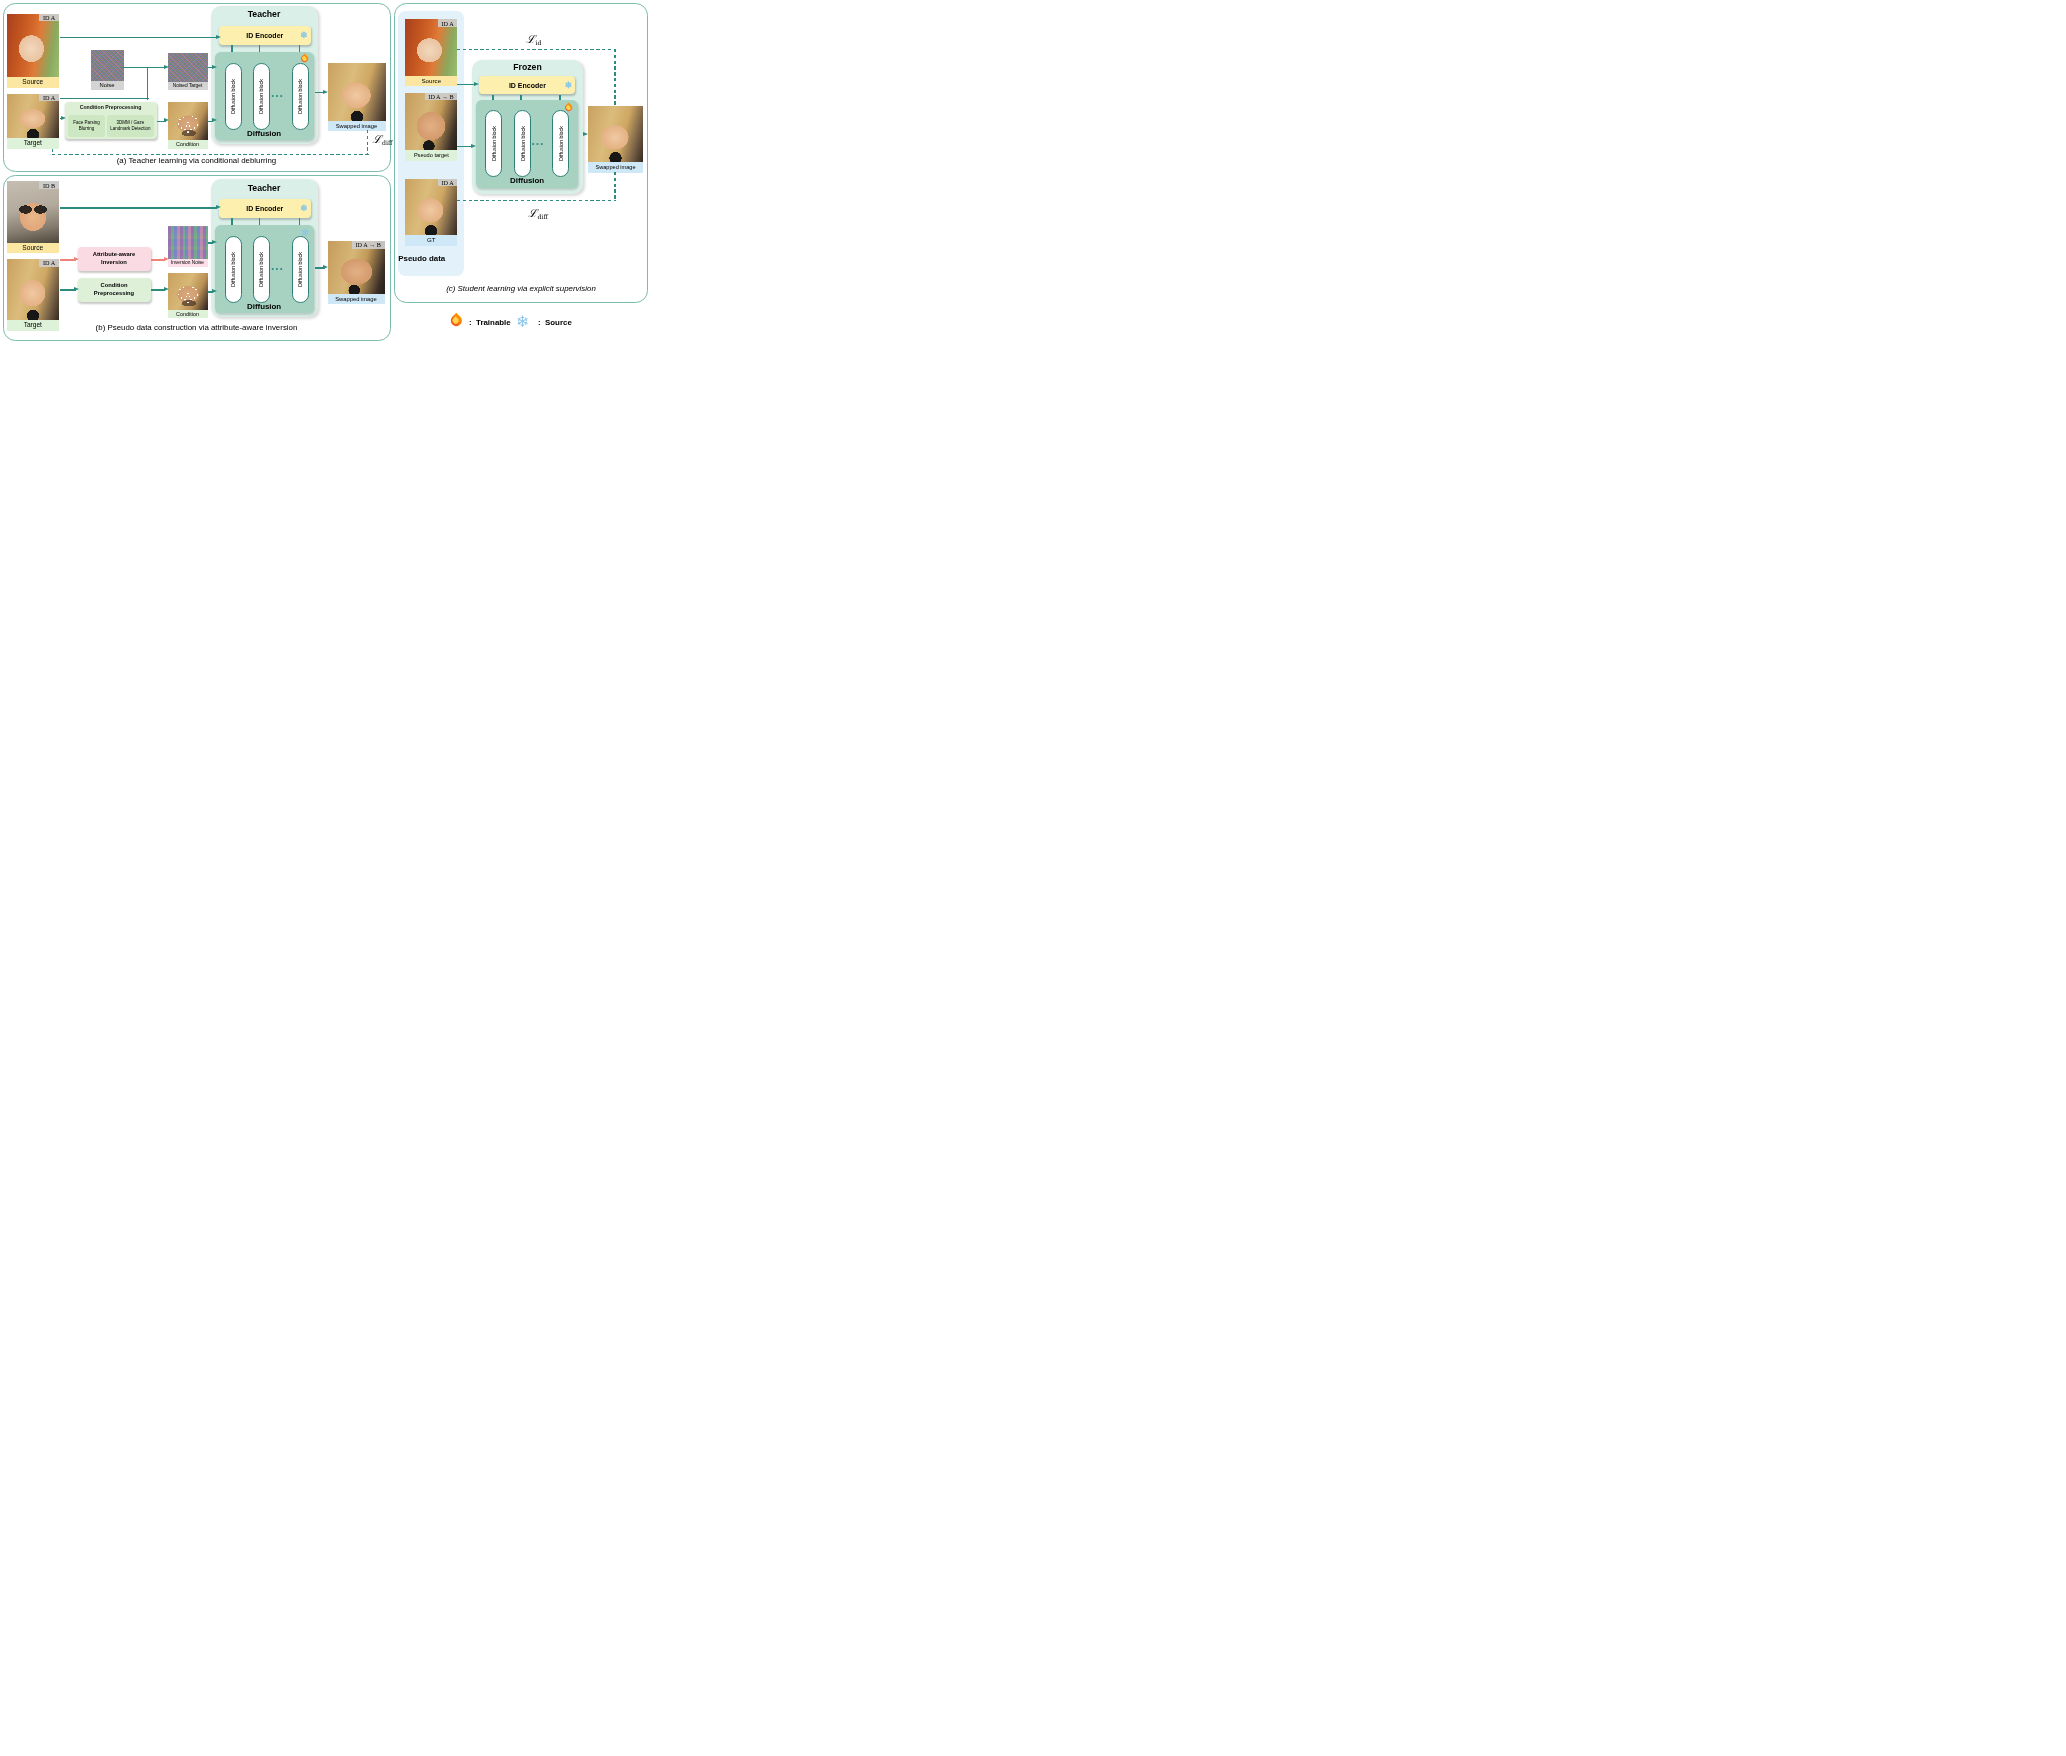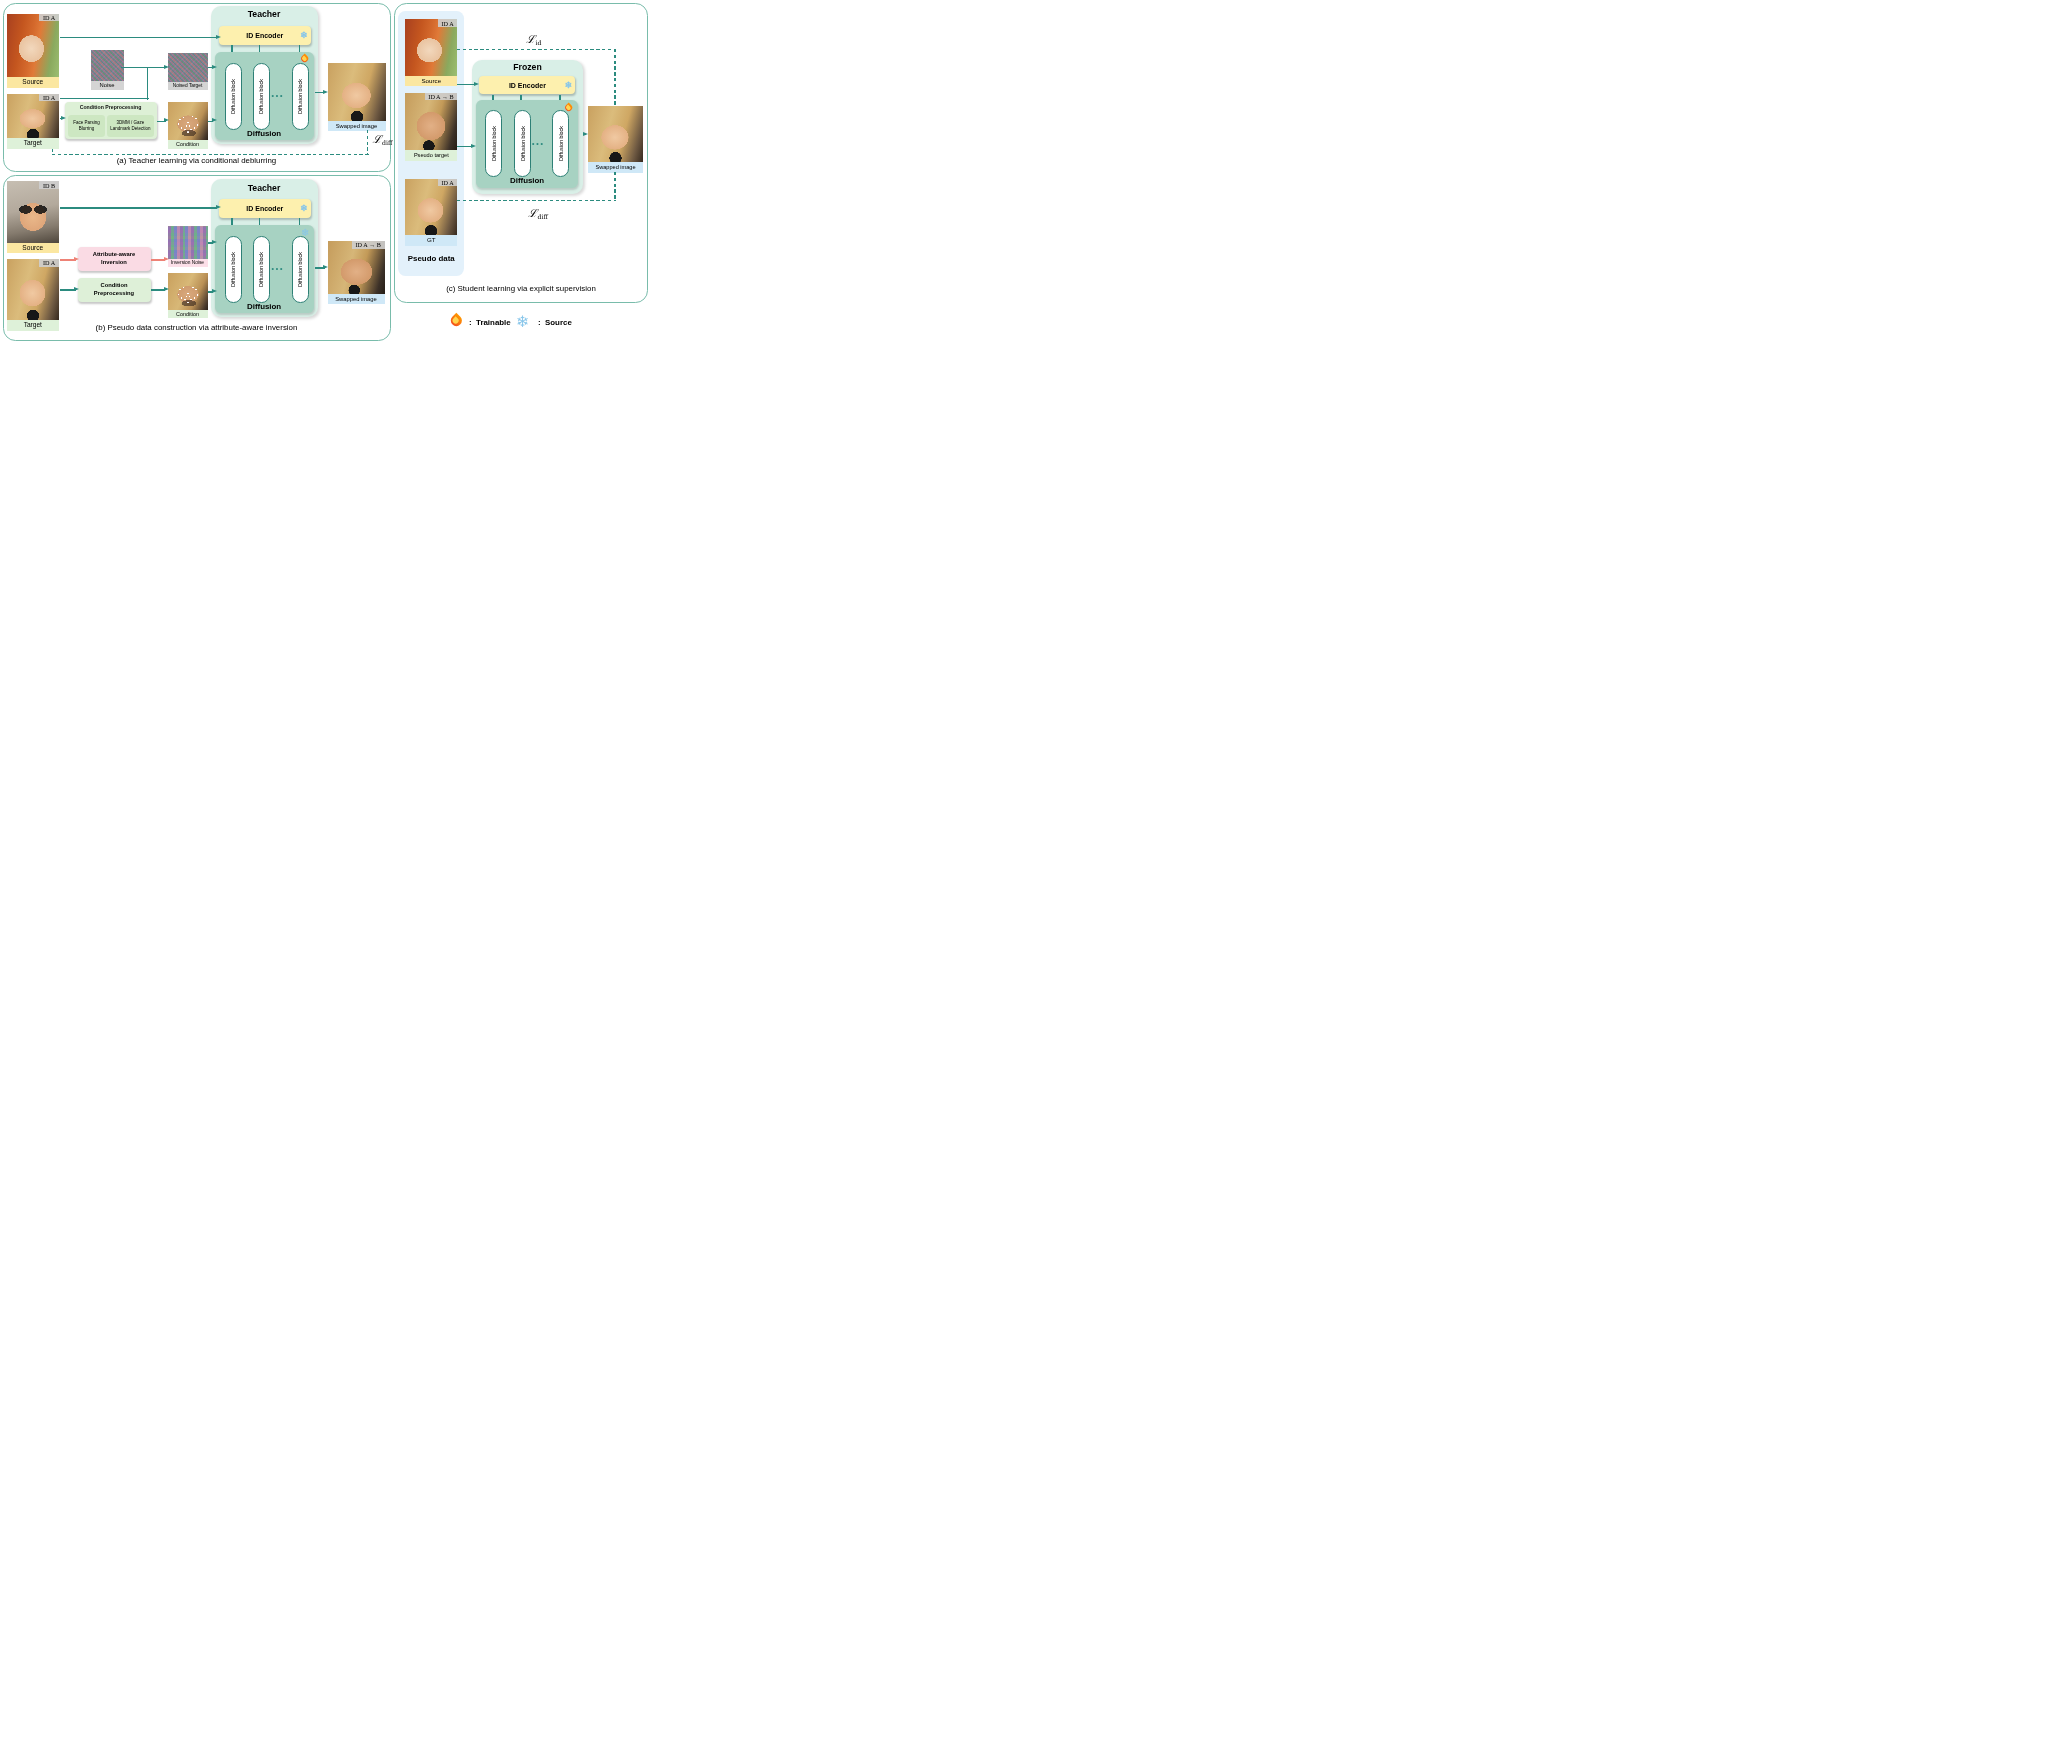--- a/index.html
+++ b/index.html
@@ -93,21 +93,21 @@
   .caption{position:absolute;text-align:center;font-size:7.9px;color:#000;}
   .snow{color:#86c5ea;}
   .flame{position:relative;width:7.4px;height:7.4px;background:linear-gradient(#ff9800,#f4511e);
     border-radius:0 50% 50% 50%;transform:rotate(45deg);}
   .flame::after{content:"";position:absolute;width:55%;height:55%;left:20%;top:32%;background:#ffd54f;border-radius:0 50% 50% 50%;}
   .flame-wrap{position:absolute;}
   .loss{position:absolute;white-space:nowrap;color:#000;}
   .loss-sym{font-family:"DejaVu Serif","Liberation Serif",serif;font-style:italic;font-size:11px;}
   .loss-sub{font-family:"DejaVu Serif","Liberation Serif",serif;font-size:6.2px;vertical-align:-2.5px;margin-left:0.4px;}
   .pseudo-container{position:absolute;background:#e3f1fb;border-radius:7.4px;}
-  .pseudo-title{position:absolute;left:0;right:0;text-align:center;font-weight:bold;font-size:7.9px;color:#000;}
+  .pseudo-title{position:absolute;left:0;right:0;text-align:left;font-weight:bold;font-size:7.9px;color:#000;}
   .legend-label{position:absolute;font-weight:bold;font-size:7.9px;color:#000;white-space:nowrap;}
 </style>
 </head>
 <body>
 
 <div class="panel" style="left:2.5px;top:2.5px;width:386px;height:167px;">
 
   <div class="photo" style="left:3.3px;top:10px;width:52px;height:74px;">
     <div class="photo-img face-red">
       <span class="idtag">ID A</span>
@@ -369,21 +369,21 @@
   <div class="dv" style="left:219px;top:45px;height:57px;"></div>
   <div class="loss" style="left:131px;top:27px;">
     <span class="loss-sym">ℒ</span><span class="loss-sub">id</span>
   </div>
   <div class="dv" style="left:219px;top:168px;height:29px;"></div>
   <div class="dh" style="left:62px;top:196px;width:159px;"></div>
   <div class="loss" style="left:133px;top:201px;">
     <span class="loss-sym">ℒ</span><span class="loss-sub">diff</span>
   </div>
 
-  <div class="caption" style="left:0;top:280px;width:252px;">(c) Student learning via explicit supervision</div>
+  <div class="caption" style="left:0;top:280px;width:252px;font-style:italic;">(c) Student learning via explicit supervision</div>
 </div>
 
 <div class="flame-wrap" style="left:451px;top:315px;">
     <div class="flame" style="width:10.7px;height:10.7px;"></div>
   </div>
 <span class="legend-label" style="left:469px;top:318px;">
   <span>:</span>&nbsp;&nbsp;<span>Trainable</span>
 </span>
 <span class="snow abs" style="left:516px;top:312px;font-size:15.7px;">❄</span>
 <span class="legend-label" style="left:538px;top:318px;">

